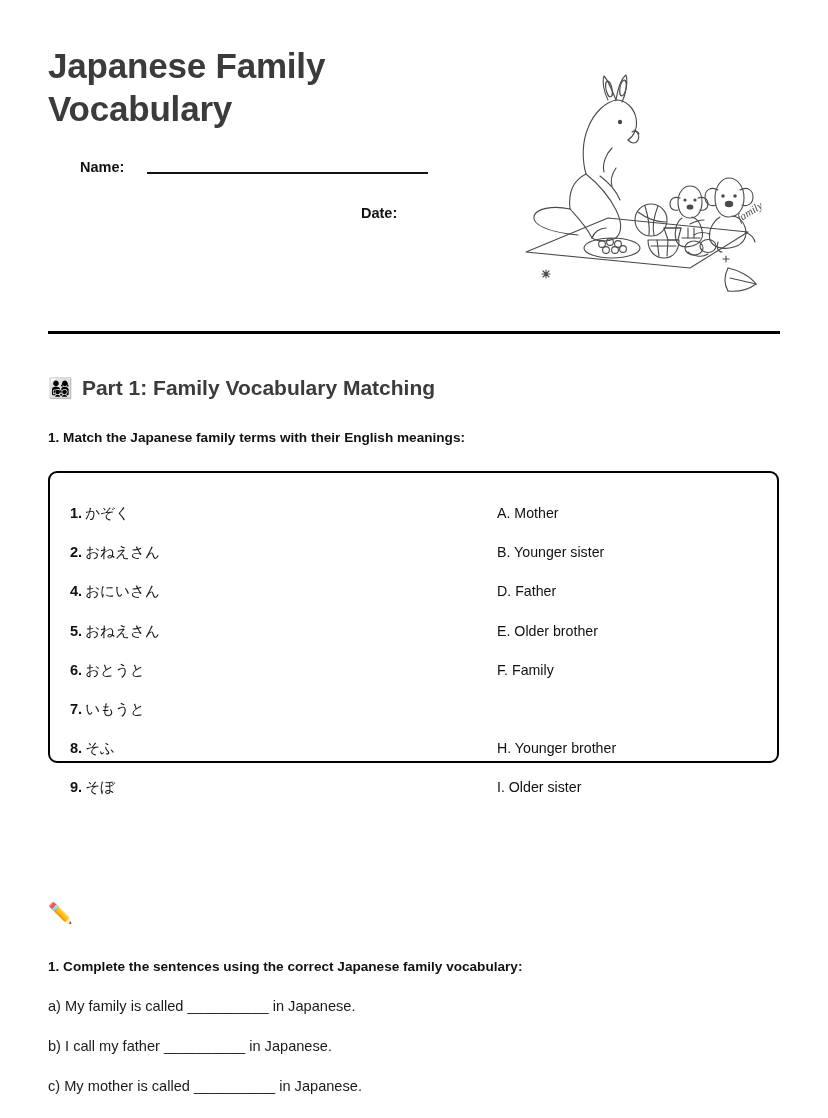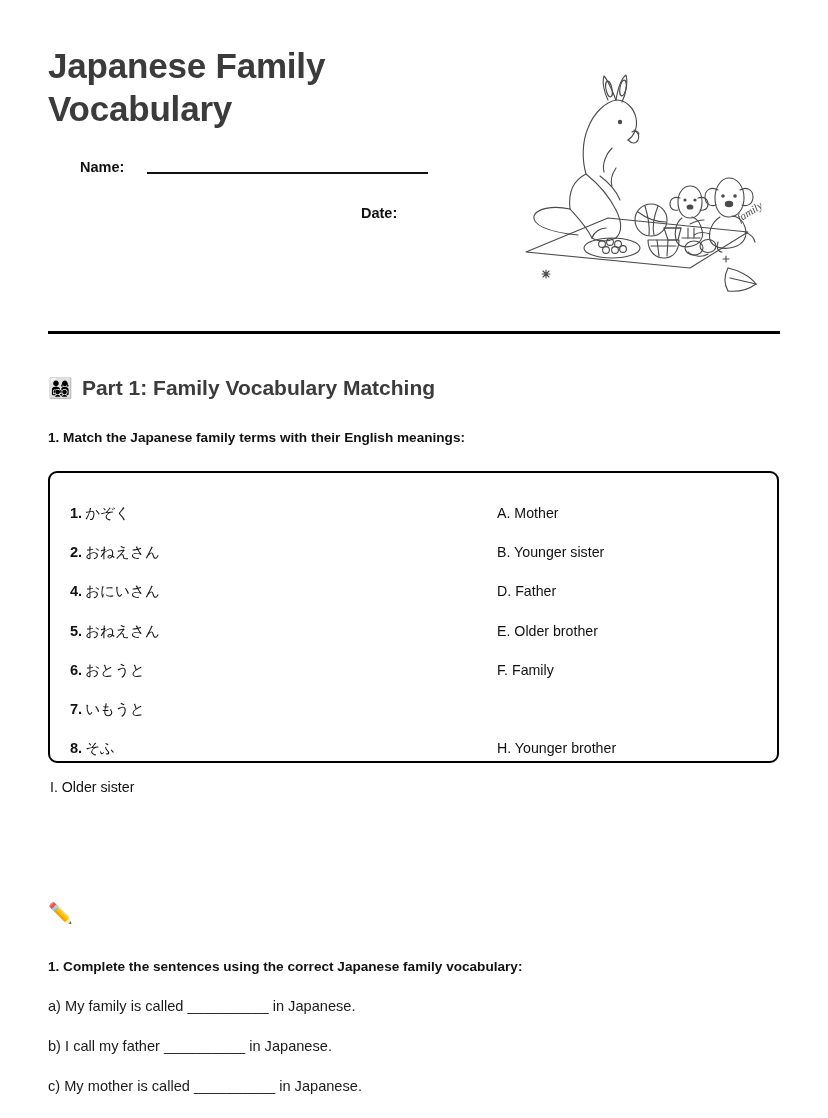--- a/index.html
+++ b/index.html
@@ -321,20 +321,21 @@
           <div class="en-cell">F. Family</div>
         </div>
         <div class="match-row">
           <div class="jp-cell"><span class="num">7.</span><span class="kana">いもうと</span></div>
         </div>
         <div class="match-row">
           <div class="jp-cell"><span class="num">8.</span><span class="kana">そふ</span></div>
           <div class="en-cell">H. Younger brother</div>
         </div>
         <div class="match-row">
+          <div class="jp-cell"><span class="num">9.</span><span class="kana">そぼ</span></div>
           <div class="en-cell">I. Older sister</div>
         </div>
       </div>
   </div>
 
   <div class="section-heading" id="heading-part2">
     <span class="emoji">✏️</span>
   </div>
 
   <div class="prompt" id="prompt-2">1. Complete the sentences using the correct Japanese family vocabulary:</div>

